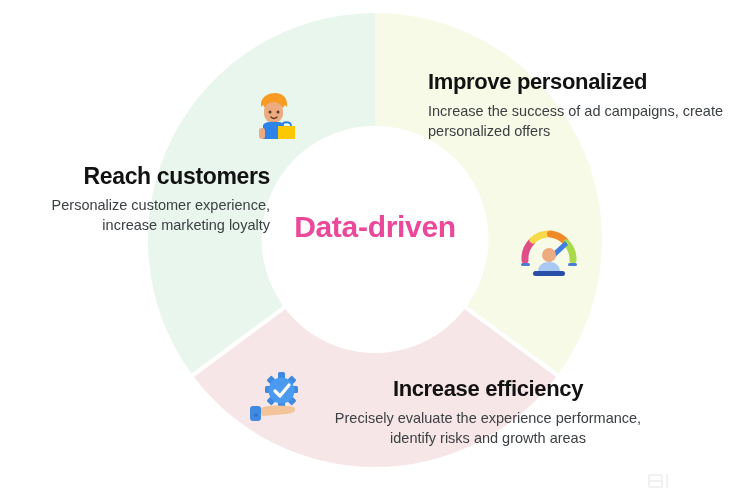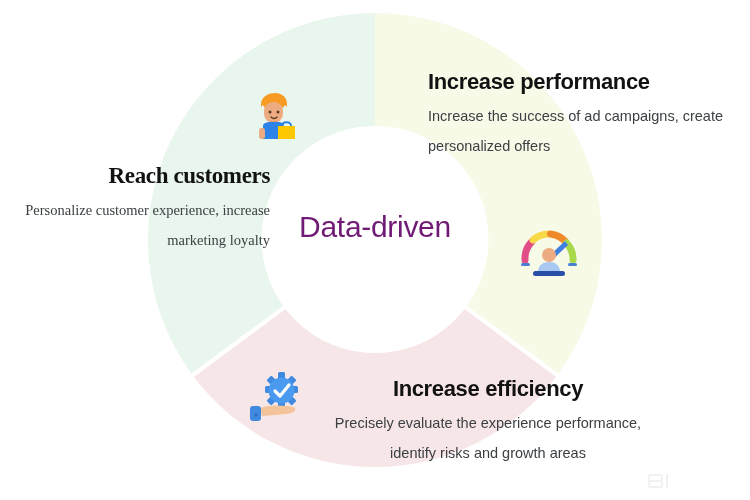--- a/index.html
+++ b/index.html
@@ -31,49 +31,48 @@
 
   
   .center-title {
     position: absolute;
     left: 272px;
     top: 208px;
     width: 206px;
     text-align: center;
     font-size: 30px;
     line-height: 37px;
-    font-weight: normal;
-    color: #701a75;
+    font-weight: bold;
+    color: #ec4899;
     letter-spacing: -0.3px;
   }
 
   
   .block {
     position: absolute;
   }
   .block .heading {
     font-size: 22px;
     font-weight: bold;
     color: #121212;
     letter-spacing: -0.35px;
     line-height: 28px;
     margin-bottom: 5px;
   }
   .block .body {
     font-size: 14.5px;
-    line-height: 30px;
+    line-height: 20px;
     color: #3c4043;
   }
 
   #block-reach {
     left: 20px;
     top: 162px;
     width: 250px;
     text-align: right;
-    font-family: Liberation Serif, serif;
   }
   #block-reach .heading {
     font-size: 23px;
   }
 
   #block-improve {
     left: 428px;
     top: 68px;
     width: 300px;
     text-align: left;
@@ -198,21 +197,21 @@
     <rect x="2" y="36" width="11" height="15" rx="3" fill="#3f8ae0"></rect>
     <circle cx="8" cy="45" r="1.6" fill="#2a6cbd"></circle>
   </svg>
 
   <div class="block" id="block-reach">
     <div class="heading">Reach customers</div>
     <div class="body">Personalize customer experience, increase marketing loyalty</div>
   </div>
 
   <div class="block" id="block-improve">
-    <div class="heading">Increase performance</div>
+    <div class="heading">Improve personalized</div>
     <div class="body">Increase the success of ad campaigns, create personalized offers</div>
   </div>
 
   <div class="block" id="block-efficiency">
     <div class="heading">Increase efficiency</div>
     <div class="body">Precisely evaluate the experience performance, identify risks and growth areas</div>
   </div>
 
   <svg id="watermark" width="26" height="18" viewBox="0 0 26 18">
     <rect x="1" y="3" width="13" height="12" rx="1.5" fill="none" stroke="#e6e6e6" stroke-width="2"></rect>

